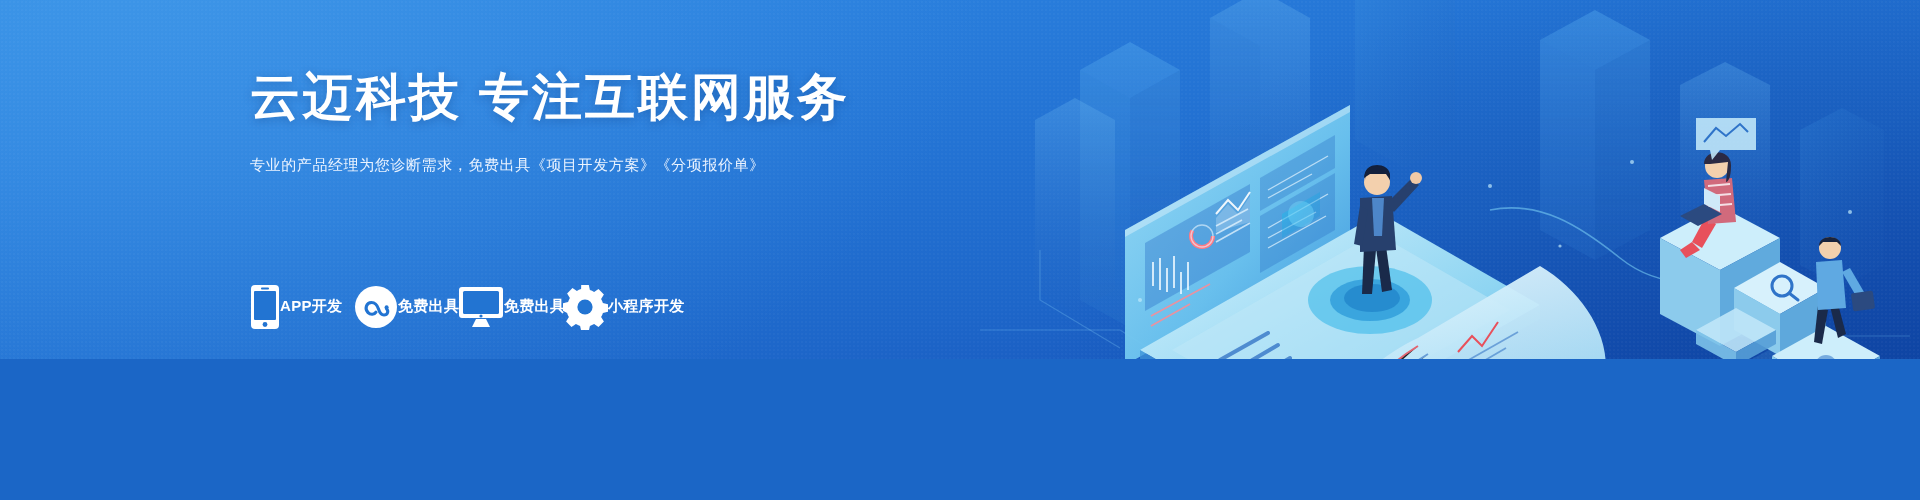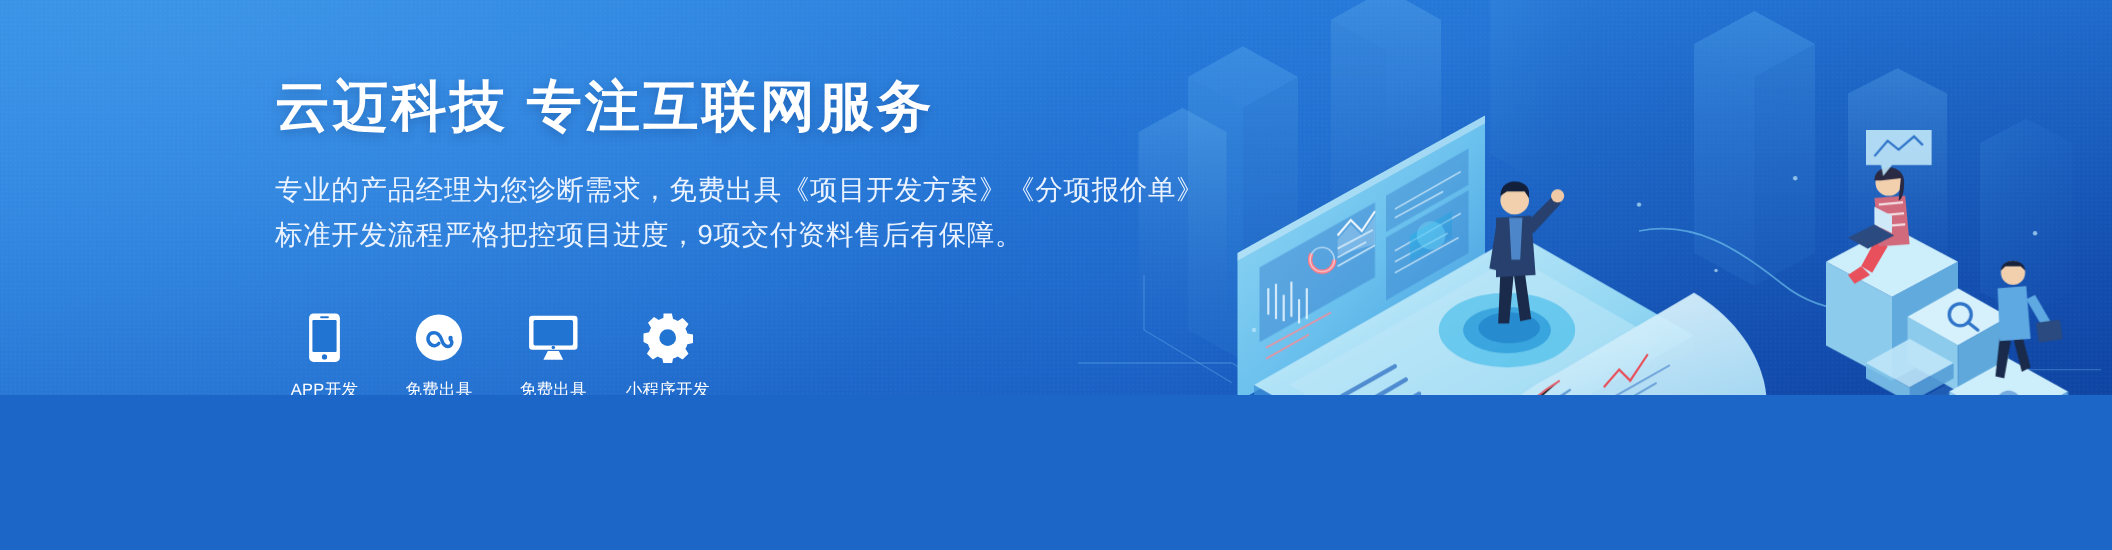--- a/index.html
+++ b/index.html
@@ -23,30 +23,31 @@
   }
 
   
   .left{position:absolute;left:250px;top:68px;z-index:6;}
   .title{
     color:#ffffff;font-size:50px;font-weight:bold;letter-spacing:3px;
     line-height:1.18;margin:0 0 26px 0;white-space:nowrap;
     text-shadow:0 2px 10px rgba(0,40,100,.28);
   }
   .sub{
-    color:#eaf3ff;font-size:25px;line-height:1.62;margin:0;
+    color:#eaf3ff;font-size:15px;line-height:1.62;margin:0;
     letter-spacing:.6px;white-space:nowrap;font-weight:normal;
   }
   .sub span{display:block;}
 
   
   .icons{position:absolute;left:250px;top:283px;display:flex;z-index:6;}
   .icon-item{
-    width:90px;display:flex;flex-direction:column;align-items:center;
+    width:90px;display:flex;flex-direction:row;align-items:flex-start;
     margin-right:14px;
+    font-weight:bold;
   }
   .icon-glyph{height:48px;display:flex;align-items:center;justify-content:center;}
   .icon-glyph svg{display:block;}
   .icon-label{
     color:#ffffff;font-size:15px;margin-top:14px;white-space:nowrap;
     letter-spacing:.3px;
   }
 
   
   .art{position:absolute;left:1020px;top:0;width:900px;height:500px;z-index:3;}
@@ -394,21 +395,20 @@
         <circle cx="830" cy="212" r="2"></circle>
         <circle cx="540" cy="246" r="1.6"></circle>
       </g>
     </svg>
   </div>
 
   <div class="left">
     <h1 class="title">云迈科技 专注互联网服务</h1>
     <p class="sub">
       <span>专业的产品经理为您诊断需求，免费出具《项目开发方案》《分项报价单》</span>
-      <span>标准开发流程严格把控项目进度，9项交付资料售后有保障。</span>
     </p>
   </div>
 
   <div class="icons">
 
     <div class="icon-item">
       <span class="icon-glyph">
         <svg width="30" height="46" viewBox="0 0 30 46" xmlns="http://www.w3.org/2000/svg">
           <rect x="1" y="1" width="28" height="44" rx="4" fill="#ffffff"></rect>
           <rect x="4" y="7" width="22" height="29" rx="1" fill="#2274d2"></rect>

